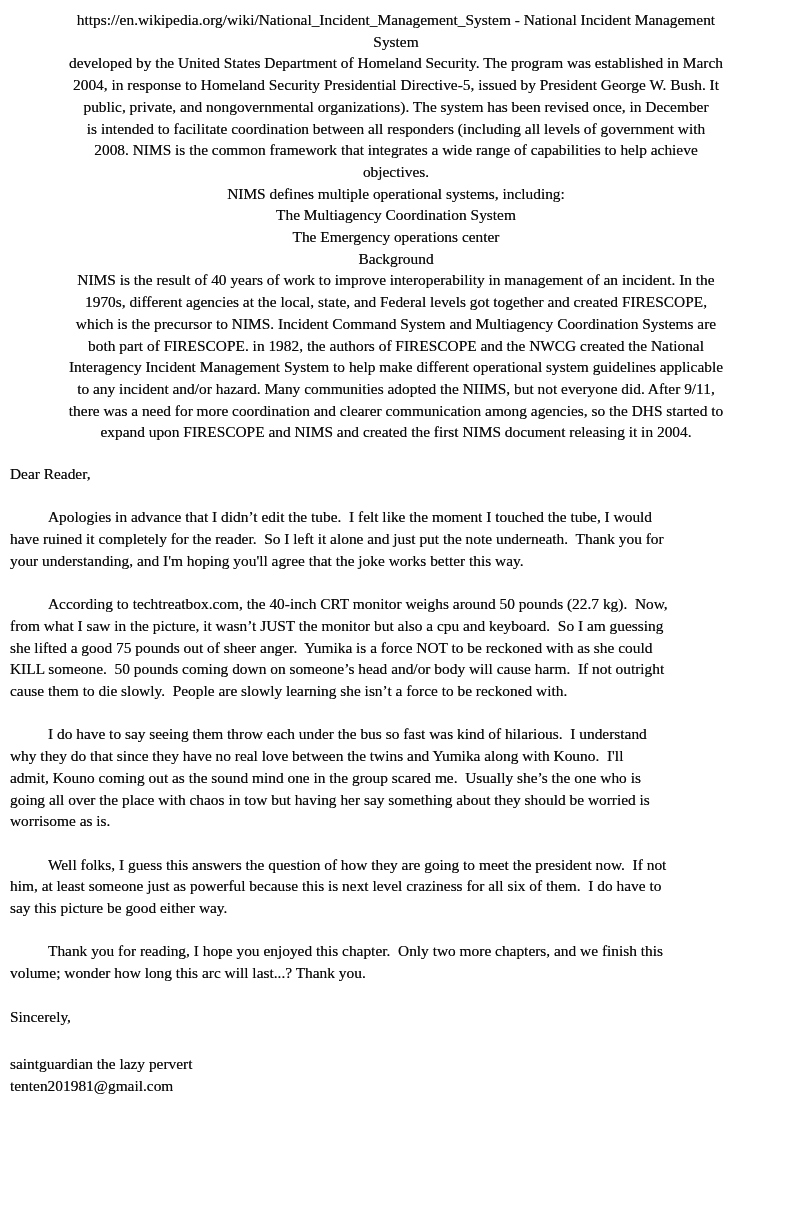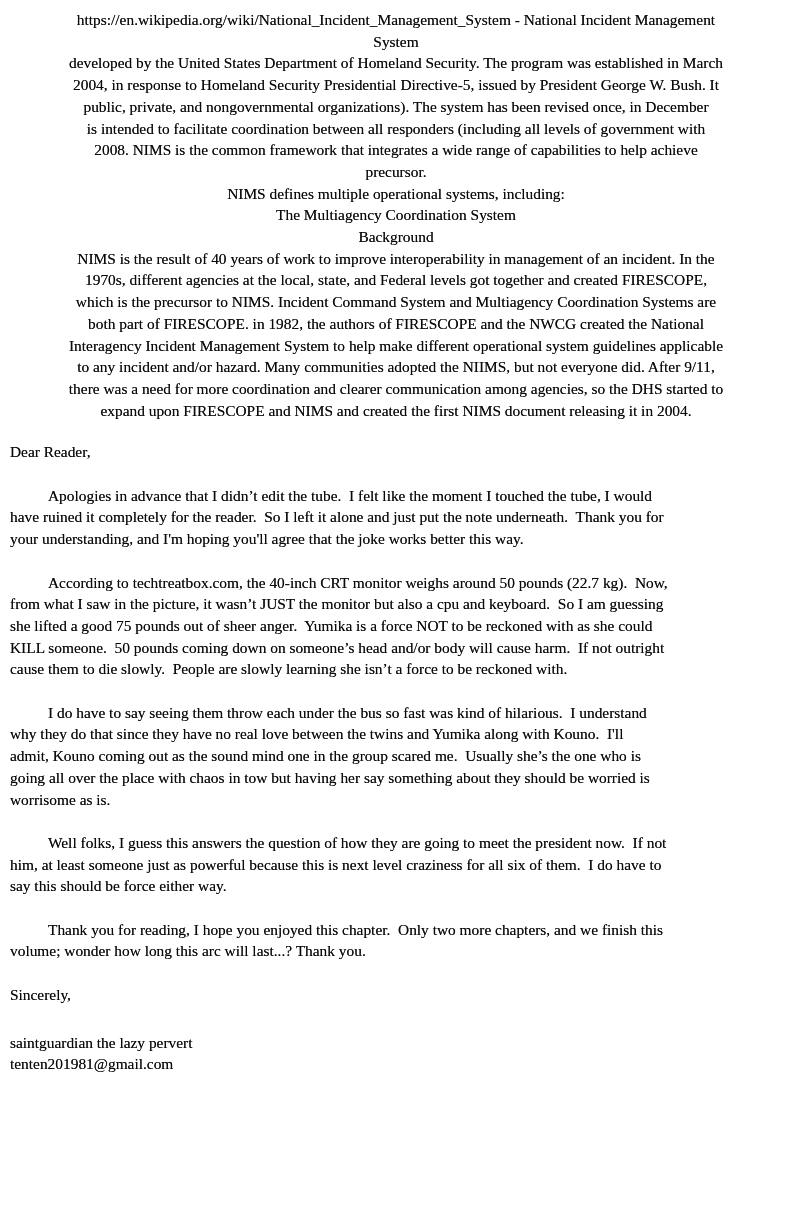--- a/index.html
+++ b/index.html
@@ -56,25 +56,26 @@
     <div>
         <div class="line">https://en.wikipedia.org/wiki/National_Incident_Management_System - National Incident Management</div>
         <div class="line">System</div>
       </div>
     <div>
         <div class="line">developed by the United States Department of Homeland Security. The program was established in March</div>
         <div class="line">2004, in response to Homeland Security Presidential Directive-5, issued by President George W. Bush. It</div>
         <div class="line">public, private, and nongovernmental organizations). The system has been revised once, in December</div>
         <div class="line">is intended to facilitate coordination between all responders (including all levels of government with</div>
         <div class="line">2008. NIMS is the common framework that integrates a wide range of capabilities to help achieve</div>
-        <div class="line">precursor.</div>
+        <div class="line">objectives.</div>
       </div>
     <div class="line">NIMS defines multiple operational systems, including:</div>
     <div>
         <div class="line">The Multiagency Coordination System</div>
+        <div class="line">The Emergency operations center</div>
       </div>
     <div class="line">Background</div>
     <div>
         <div class="line">NIMS is the result of 40 years of work to improve interoperability in management of an incident. In the</div>
         <div class="line">1970s, different agencies at the local, state, and Federal levels got together and created FIRESCOPE,</div>
         <div class="line">which is the precursor to NIMS. Incident Command System and Multiagency Coordination Systems are</div>
         <div class="line">both part of FIRESCOPE. in 1982, the authors of FIRESCOPE and the NWCG created the National</div>
         <div class="line">Interagency Incident Management System to help make different operational system guidelines applicable</div>
         <div class="line">to any incident and/or hazard. Many communities adopted the NIIMS, but not everyone did. After 9/11,</div>
         <div class="line">there was a need for more coordination and clearer communication among agencies, so the DHS started to</div>
@@ -99,21 +100,21 @@
     <div class="para">
         <div class="line">I do have to say seeing them throw each under the bus so fast was kind of hilarious.  I understand</div>
         <div class="line">why they do that since they have no real love between the twins and Yumika along with Kouno.  I'll</div>
         <div class="line">admit, Kouno coming out as the sound mind one in the group scared me.  Usually she’s the one who is</div>
         <div class="line">going all over the place with chaos in tow but having her say something about they should be worried is</div>
         <div class="line">worrisome as is.</div>
       </div>
     <div class="para">
         <div class="line">Well folks, I guess this answers the question of how they are going to meet the president now.  If not</div>
         <div class="line">him, at least someone just as powerful because this is next level craziness for all six of them.  I do have to</div>
-        <div class="line">say this should be force either way.</div>
+        <div class="line">say this picture be good either way.</div>
       </div>
     <div class="para">
         <div class="line">Thank you for reading, I hope you enjoyed this chapter.  Only two more chapters, and we finish this</div>
         <div class="line">volume; wonder how long this arc will last...? Thank you.</div>
       </div>
     <div class="line closing">Sincerely,</div>
     <div class="signature-block">
       <div class="line">saintguardian the lazy pervert</div>
       <div class="line">tenten201981@gmail.com</div>
     </div>

